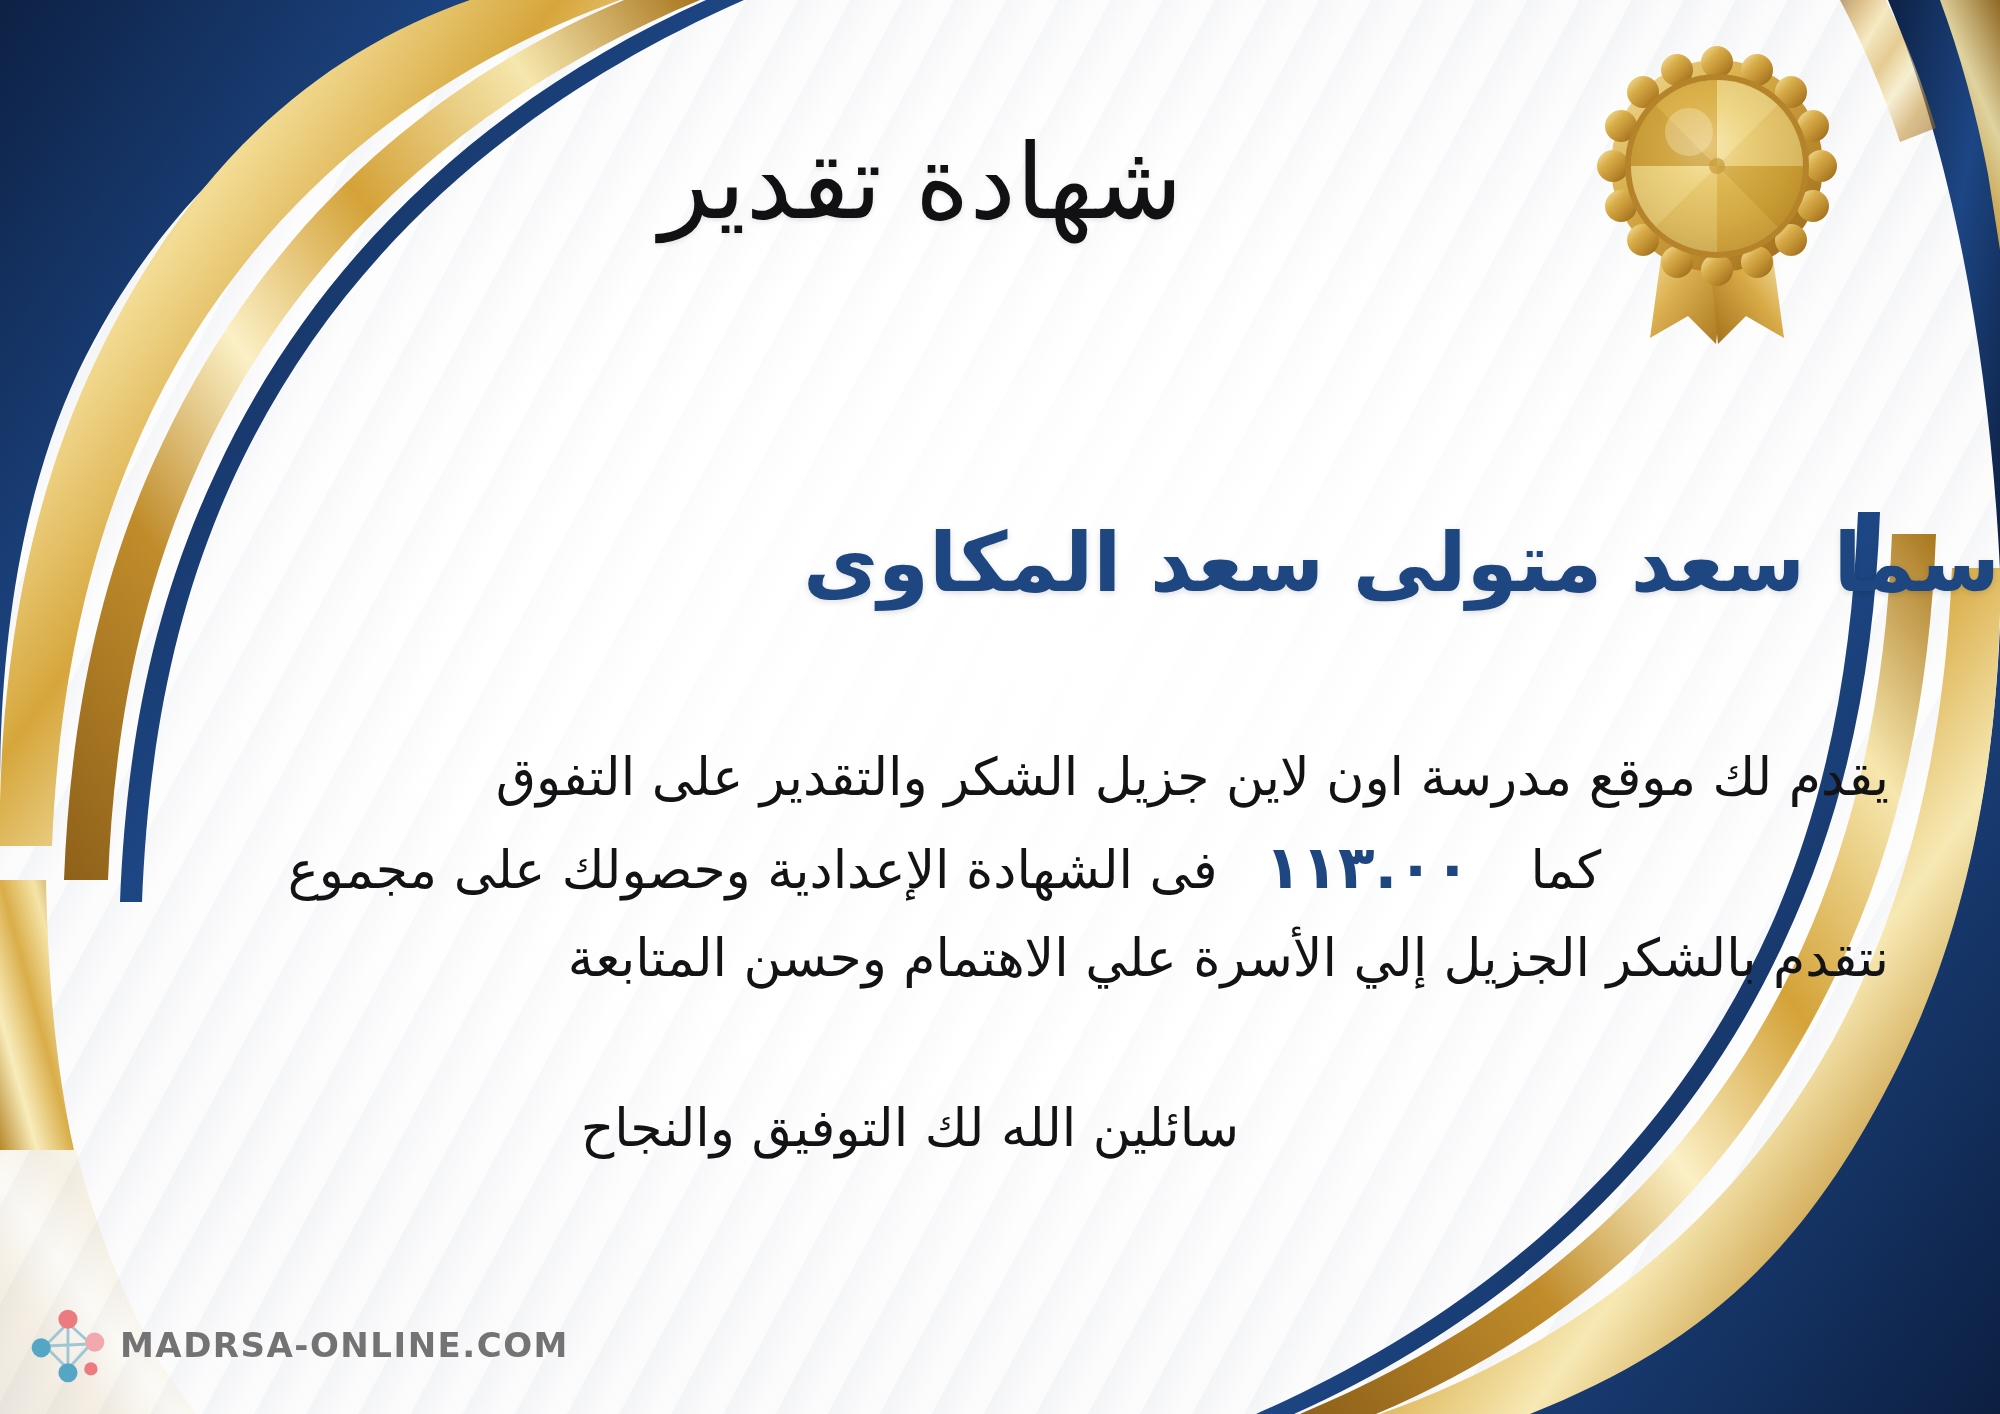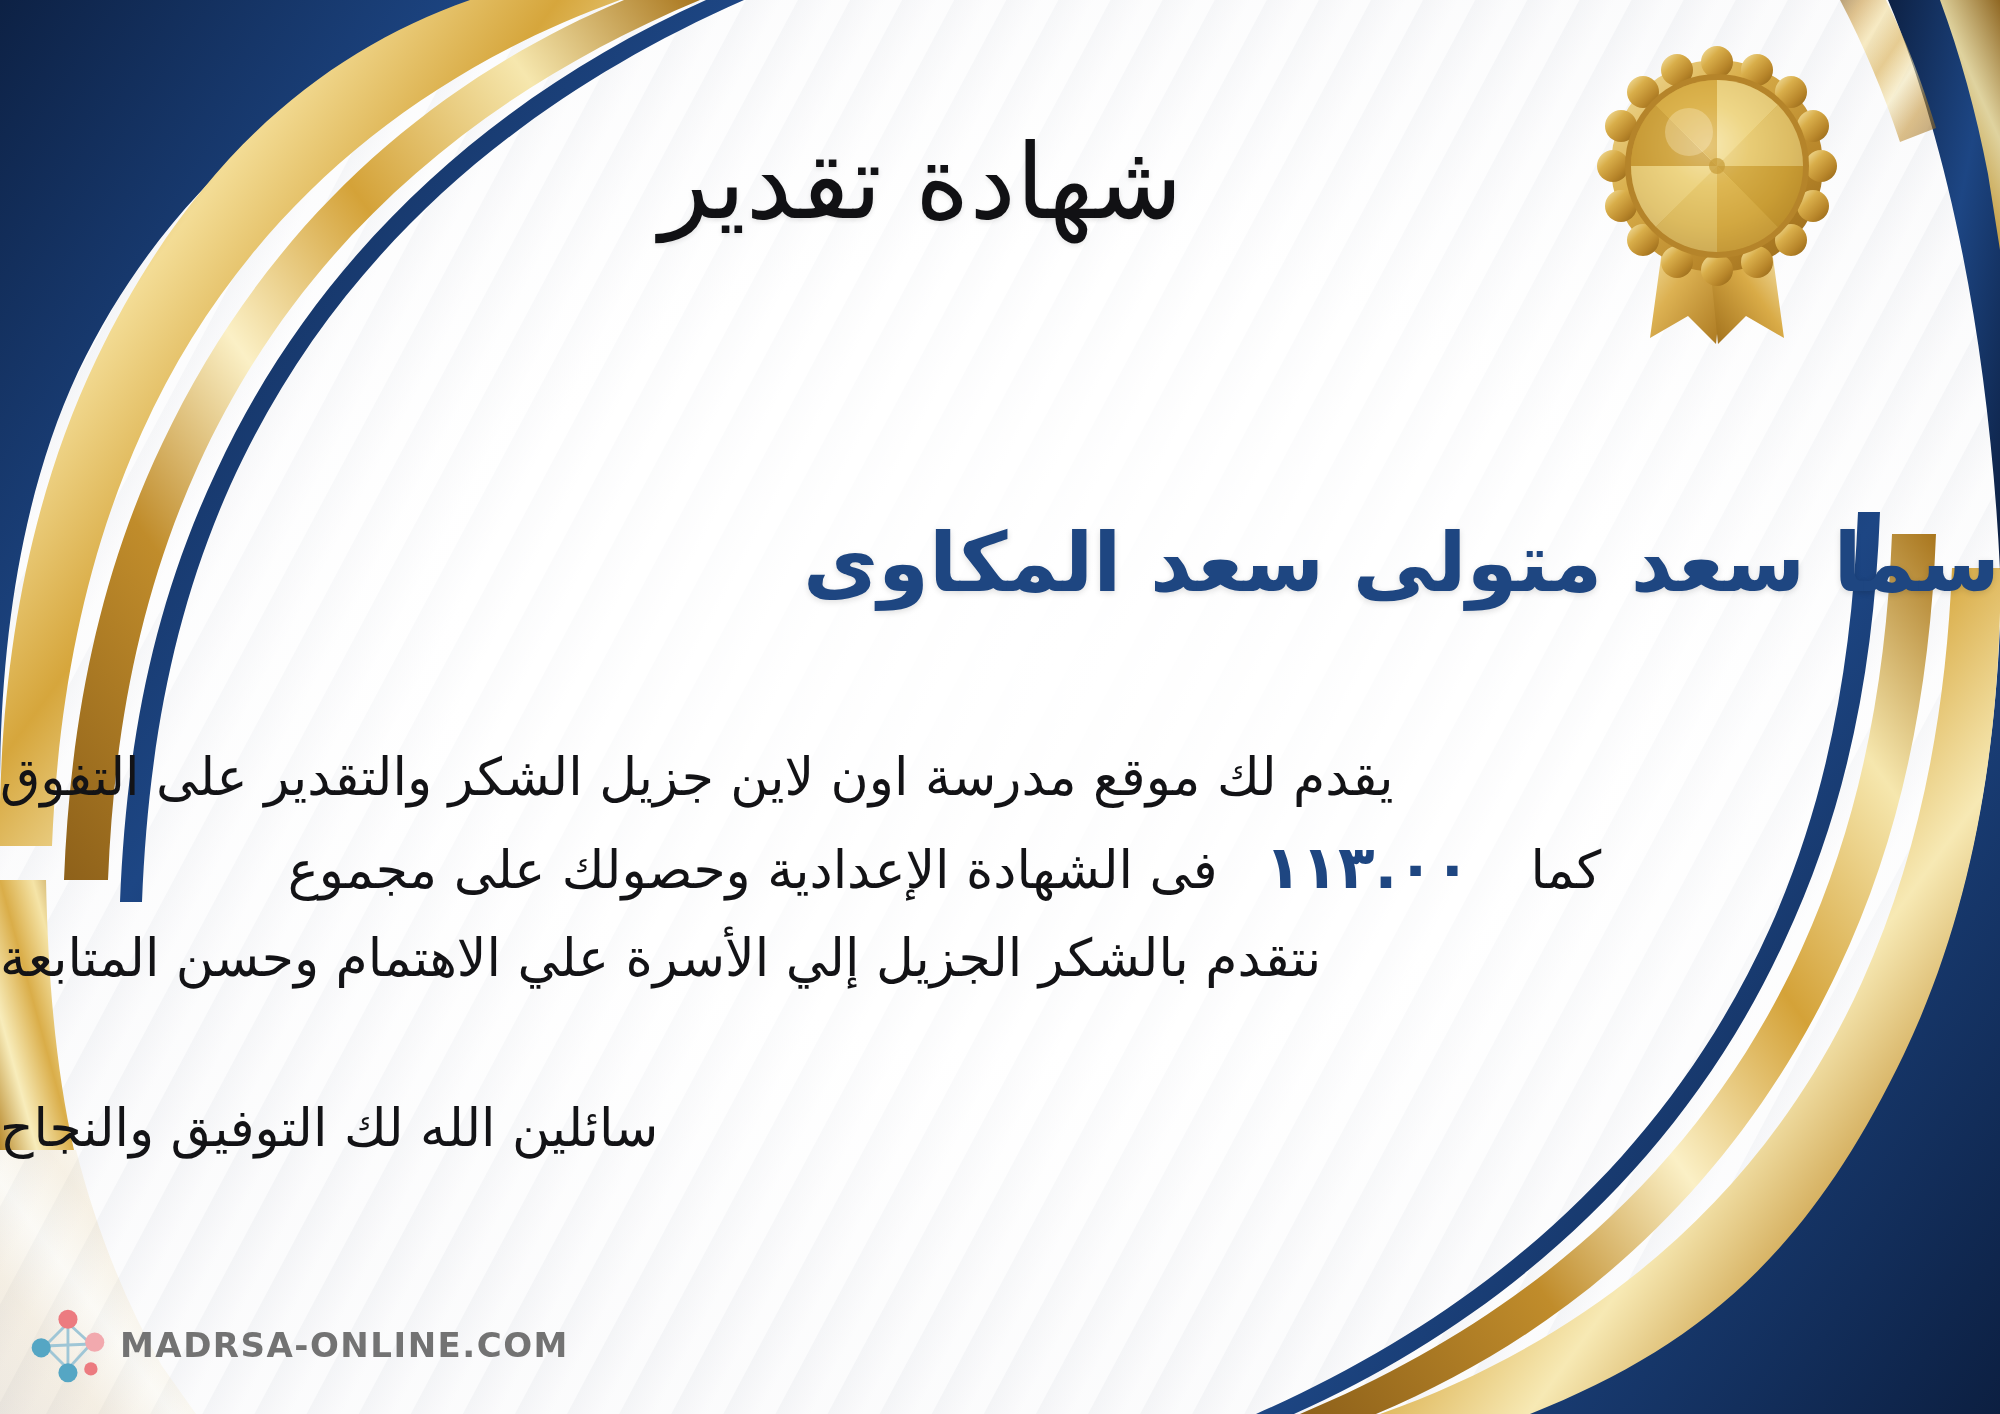--- a/index.html
+++ b/index.html
@@ -88,21 +88,21 @@
     letter-spacing:0px;
     text-shadow:0 2px 6px rgba(0,0,0,.13);
   }
 
   .body-block {
     position:absolute;
     top:735px;
     left:0;
     width:1889px;
     direction:rtl;
-    text-align:left;
+    text-align:right;
     color:#131316;
   }
   .body-line {
     font-size:52px;
     line-height:1.62;
     letter-spacing:0px;
     white-space:nowrap;
   }
   .body-line.with-grade {
     display:flex;
@@ -118,21 +118,21 @@
     margin:0 60px 0 47px;
     letter-spacing:2px;
     direction:ltr;
     unicode-bidi:embed;
   }
   .closing-line {
     position:absolute;
     top:1098px;
     left:0;
     width:1820px;
-    text-align:left;
+    text-align:center;
     direction:rtl;
     font-size:52px;
     color:#131316;
     letter-spacing:0px;
   }
 
   
   .medal {
     position:absolute;
     top:38px;

